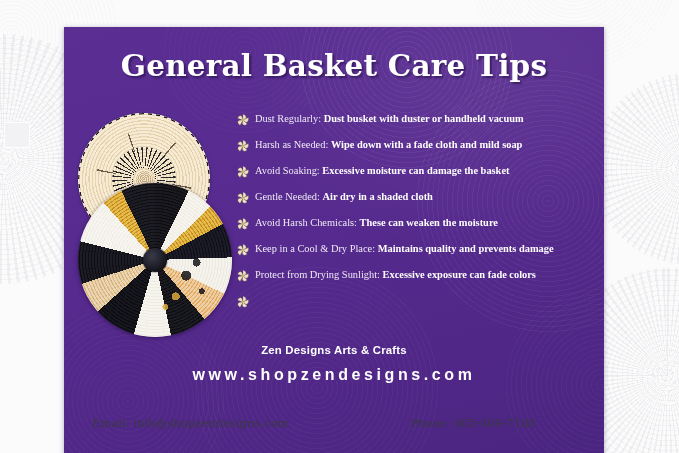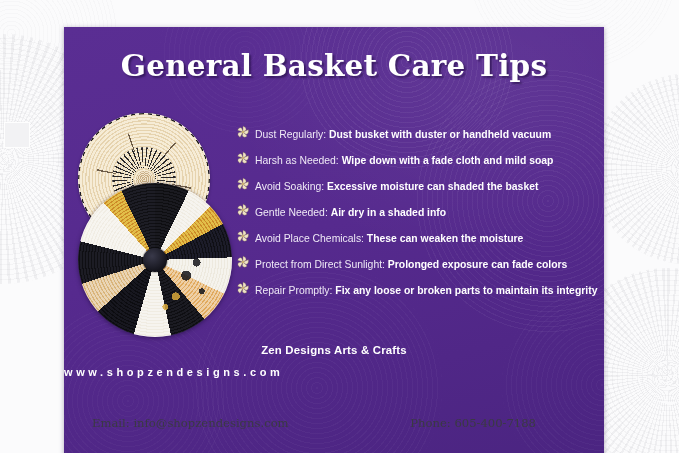--- a/index.html
+++ b/index.html
@@ -200,23 +200,24 @@
   }
 
   
   .tips {
     position: absolute;
     left: 172px; top: 87px;
     width: 360px;
   }
   .tip {
     display: flex;
-    align-items: flex-end;
+    align-items: flex-start;
     height: 26px;
     white-space: nowrap;
+    font-family: Liberation Serif, serif;
   }
   .tip-icon {
     flex: 0 0 auto;
     width: 14px; height: 14px;
     margin-right: 5px;
     position: relative;
     top: -1px;
   }
   .tip-text {
     font-size: 10.4px;
@@ -238,22 +239,22 @@
     left: 0; right: 0; top: 317px;
     text-align: center;
     font-size: 11.4px;
     font-weight: bold;
     color: #ffffff;
     letter-spacing: .2px;
   }
   .url {
     position: absolute;
     left: 0; right: 0; top: 339px;
-    text-align: left;
-    font-size: 11px;
+    text-align: center;
+    font-size: 16px;
     font-weight: bold;
     color: #ffffff;
     letter-spacing: 3.6px;
   }
 
   
   .contact {
     position: absolute;
     left: 72px; top: 416px; width: 540px;
     display: flex;
@@ -343,86 +344,100 @@
             <g fill="#efe3c6" stroke="#8a7a52" stroke-width="0.6">
               <path d="M12 12 L12 2 C16 3 18 6 17 9 Z"></path>
                 <path d="M12 12 L21 8 C22 12 20 16 17 16 Z"></path>
               <path d="M12 12 L19 19 C16 22 12 21 11 18 Z"></path>
                 <path d="M12 12 L7 21 C3 19 2 15 5 13 Z"></path>
               <path d="M12 12 L3 9 C4 5 8 3 10 6 Z"></path>
             </g>
               <circle cx="12" cy="12" r="2.2" fill="#c9b071"></circle>
           </svg>
         </span>
-        <span class="tip-text"><span class="tip-label">Avoid Soaking:</span> <span class="tip-desc">Excessive moisture can shaded the basket</span></span>
-      </div>
-
-      <div class="tip">
-        <span class="tip-icon">
-          <svg viewBox="0 0 24 24" width="14" height="14" aria-hidden="true">
-            <g fill="#efe3c6" stroke="#8a7a52" stroke-width="0.6">
-              <path d="M12 12 L12 2 C16 3 18 6 17 9 Z"></path>
-                <path d="M12 12 L21 8 C22 12 20 16 17 16 Z"></path>
-              <path d="M12 12 L19 19 C16 22 12 21 11 18 Z"></path>
-                <path d="M12 12 L7 21 C3 19 2 15 5 13 Z"></path>
-              <path d="M12 12 L3 9 C4 5 8 3 10 6 Z"></path>
-            </g>
-              <circle cx="12" cy="12" r="2.2" fill="#c9b071"></circle>
-          </svg>
-        </span>
-        <span class="tip-text"><span class="tip-label">Gentle Needed:</span> <span class="tip-desc">Air dry in a shaded info</span></span>
-      </div>
-
-      <div class="tip">
-        <span class="tip-icon">
-          <svg viewBox="0 0 24 24" width="14" height="14" aria-hidden="true">
-            <g fill="#efe3c6" stroke="#8a7a52" stroke-width="0.6">
-              <path d="M12 12 L12 2 C16 3 18 6 17 9 Z"></path>
-                <path d="M12 12 L21 8 C22 12 20 16 17 16 Z"></path>
-              <path d="M12 12 L19 19 C16 22 12 21 11 18 Z"></path>
-                <path d="M12 12 L7 21 C3 19 2 15 5 13 Z"></path>
-              <path d="M12 12 L3 9 C4 5 8 3 10 6 Z"></path>
-            </g>
-              <circle cx="12" cy="12" r="2.2" fill="#c9b071"></circle>
-          </svg>
-        </span>
-        <span class="tip-text"><span class="tip-label">Avoid Place Chemicals:</span> <span class="tip-desc">These can weaken the moisture</span></span>
-      </div>
-
-
-      <div class="tip">
-        <span class="tip-icon">
-          <svg viewBox="0 0 24 24" width="14" height="14" aria-hidden="true">
-            <g fill="#efe3c6" stroke="#8a7a52" stroke-width="0.6">
-              <path d="M12 12 L12 2 C16 3 18 6 17 9 Z"></path>
-                <path d="M12 12 L21 8 C22 12 20 16 17 16 Z"></path>
-              <path d="M12 12 L19 19 C16 22 12 21 11 18 Z"></path>
-                <path d="M12 12 L7 21 C3 19 2 15 5 13 Z"></path>
-              <path d="M12 12 L3 9 C4 5 8 3 10 6 Z"></path>
-            </g>
-              <circle cx="12" cy="12" r="2.2" fill="#c9b071"></circle>
-          </svg>
-        </span>
-        <span class="tip-text"><span class="tip-label">Protect from Direct Sunlight:</span> <span class="tip-desc">Prolonged exposure can fade colors</span></span>
-      </div>
-
-      <div class="tip">
-        <span class="tip-icon">
-          <svg viewBox="0 0 24 24" width="14" height="14" aria-hidden="true">
-            <g fill="#efe3c6" stroke="#8a7a52" stroke-width="0.6">
-              <path d="M12 12 L12 2 C16 3 18 6 17 9 Z"></path>
-                <path d="M12 12 L21 8 C22 12 20 16 17 16 Z"></path>
-              <path d="M12 12 L19 19 C16 22 12 21 11 18 Z"></path>
-                <path d="M12 12 L7 21 C3 19 2 15 5 13 Z"></path>
-              <path d="M12 12 L3 9 C4 5 8 3 10 6 Z"></path>
-            </g>
-              <circle cx="12" cy="12" r="2.2" fill="#c9b071"></circle>
-          </svg>
-        </span>
-        <span class="tip-text"><span class="tip-label">Repair Promptly:</span> <span class="tip-desc">Fix any loose or broken parts to maintain its integrity</span></span>
+        <span class="tip-text"><span class="tip-label">Avoid Soaking:</span> <span class="tip-desc">Excessive moisture can damage the basket</span></span>
+      </div>
+
+      <div class="tip">
+        <span class="tip-icon">
+          <svg viewBox="0 0 24 24" width="14" height="14" aria-hidden="true">
+            <g fill="#efe3c6" stroke="#8a7a52" stroke-width="0.6">
+              <path d="M12 12 L12 2 C16 3 18 6 17 9 Z"></path>
+                <path d="M12 12 L21 8 C22 12 20 16 17 16 Z"></path>
+              <path d="M12 12 L19 19 C16 22 12 21 11 18 Z"></path>
+                <path d="M12 12 L7 21 C3 19 2 15 5 13 Z"></path>
+              <path d="M12 12 L3 9 C4 5 8 3 10 6 Z"></path>
+            </g>
+              <circle cx="12" cy="12" r="2.2" fill="#c9b071"></circle>
+          </svg>
+        </span>
+        <span class="tip-text"><span class="tip-label">Gentle Needed:</span> <span class="tip-desc">Air dry in a shaded cloth</span></span>
+      </div>
+
+      <div class="tip">
+        <span class="tip-icon">
+          <svg viewBox="0 0 24 24" width="14" height="14" aria-hidden="true">
+            <g fill="#efe3c6" stroke="#8a7a52" stroke-width="0.6">
+              <path d="M12 12 L12 2 C16 3 18 6 17 9 Z"></path>
+                <path d="M12 12 L21 8 C22 12 20 16 17 16 Z"></path>
+              <path d="M12 12 L19 19 C16 22 12 21 11 18 Z"></path>
+                <path d="M12 12 L7 21 C3 19 2 15 5 13 Z"></path>
+              <path d="M12 12 L3 9 C4 5 8 3 10 6 Z"></path>
+            </g>
+              <circle cx="12" cy="12" r="2.2" fill="#c9b071"></circle>
+          </svg>
+        </span>
+        <span class="tip-text"><span class="tip-label">Avoid Harsh Chemicals:</span> <span class="tip-desc">These can weaken the moisture</span></span>
+      </div>
+
+      <div class="tip">
+        <span class="tip-icon">
+          <svg viewBox="0 0 24 24" width="14" height="14" aria-hidden="true">
+            <g fill="#efe3c6" stroke="#8a7a52" stroke-width="0.6">
+              <path d="M12 12 L12 2 C16 3 18 6 17 9 Z"></path>
+                <path d="M12 12 L21 8 C22 12 20 16 17 16 Z"></path>
+              <path d="M12 12 L19 19 C16 22 12 21 11 18 Z"></path>
+                <path d="M12 12 L7 21 C3 19 2 15 5 13 Z"></path>
+              <path d="M12 12 L3 9 C4 5 8 3 10 6 Z"></path>
+            </g>
+              <circle cx="12" cy="12" r="2.2" fill="#c9b071"></circle>
+          </svg>
+        </span>
+        <span class="tip-text"><span class="tip-label">Keep in a Cool &amp; Dry Place:</span> <span class="tip-desc">Maintains quality and prevents damage</span></span>
+      </div>
+
+      <div class="tip">
+        <span class="tip-icon">
+          <svg viewBox="0 0 24 24" width="14" height="14" aria-hidden="true">
+            <g fill="#efe3c6" stroke="#8a7a52" stroke-width="0.6">
+              <path d="M12 12 L12 2 C16 3 18 6 17 9 Z"></path>
+                <path d="M12 12 L21 8 C22 12 20 16 17 16 Z"></path>
+              <path d="M12 12 L19 19 C16 22 12 21 11 18 Z"></path>
+                <path d="M12 12 L7 21 C3 19 2 15 5 13 Z"></path>
+              <path d="M12 12 L3 9 C4 5 8 3 10 6 Z"></path>
+            </g>
+              <circle cx="12" cy="12" r="2.2" fill="#c9b071"></circle>
+          </svg>
+        </span>
+        <span class="tip-text"><span class="tip-label">Protect from Drying Sunlight:</span> <span class="tip-desc">Excessive exposure can fade colors</span></span>
+      </div>
+
+      <div class="tip">
+        <span class="tip-icon">
+          <svg viewBox="0 0 24 24" width="14" height="14" aria-hidden="true">
+            <g fill="#efe3c6" stroke="#8a7a52" stroke-width="0.6">
+              <path d="M12 12 L12 2 C16 3 18 6 17 9 Z"></path>
+                <path d="M12 12 L21 8 C22 12 20 16 17 16 Z"></path>
+              <path d="M12 12 L19 19 C16 22 12 21 11 18 Z"></path>
+                <path d="M12 12 L7 21 C3 19 2 15 5 13 Z"></path>
+              <path d="M12 12 L3 9 C4 5 8 3 10 6 Z"></path>
+            </g>
+              <circle cx="12" cy="12" r="2.2" fill="#c9b071"></circle>
+          </svg>
+        </span>
       </div>
 
     </div>
 
     <div class="brand">Zen Designs Arts &amp; Crafts</div>
     <div class="url">www.shopzendesigns.com</div>
 
   </div>
 
   <div class="contact">

